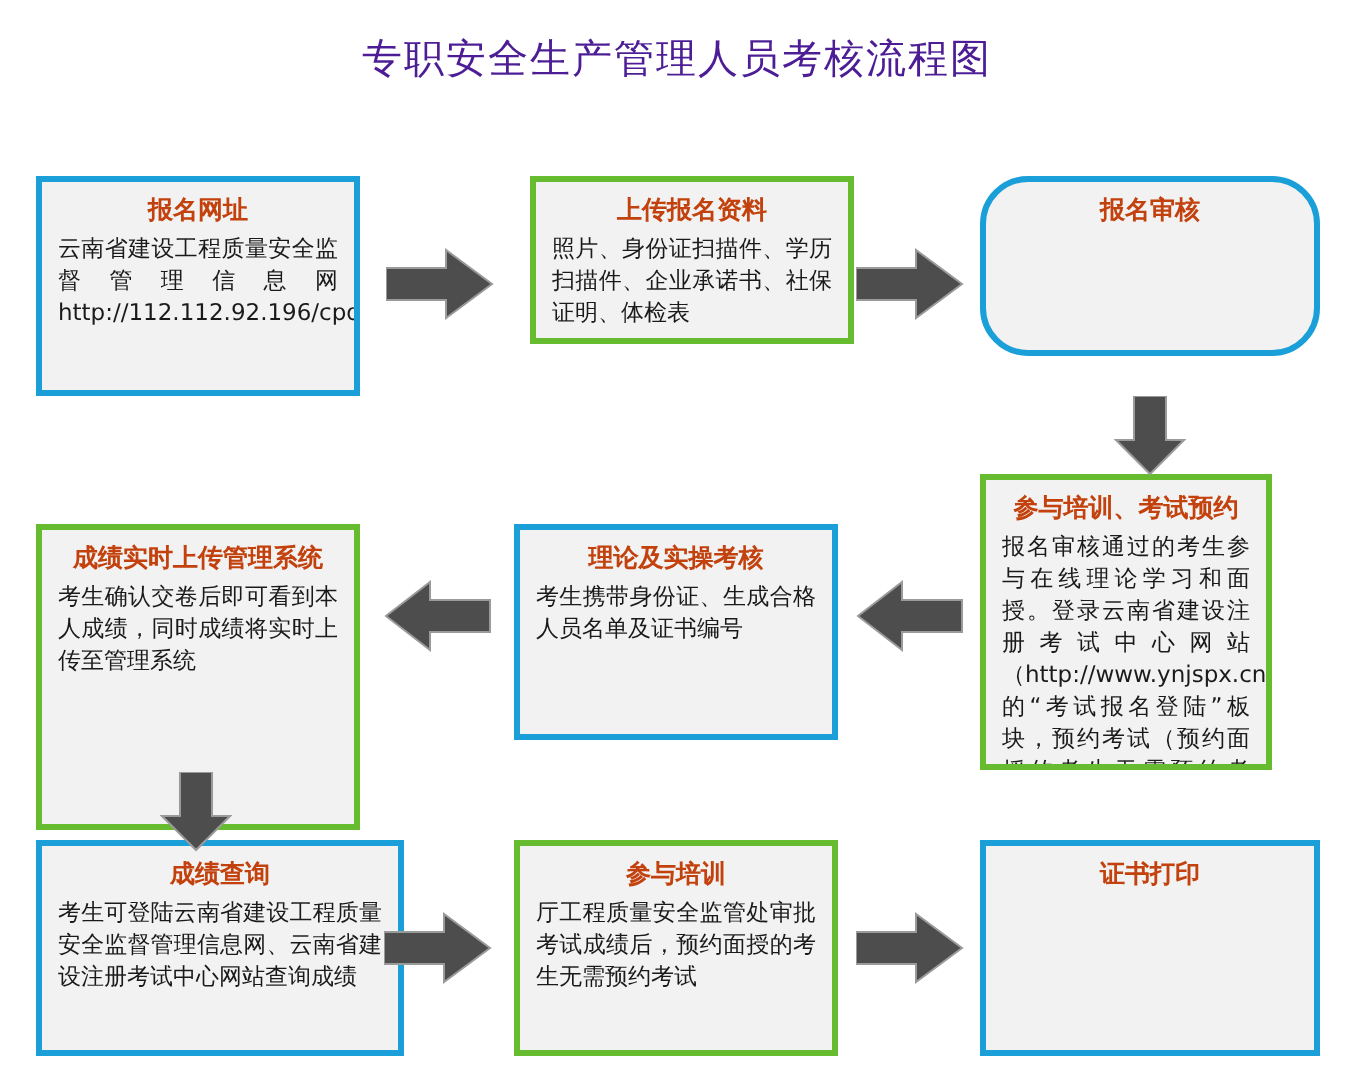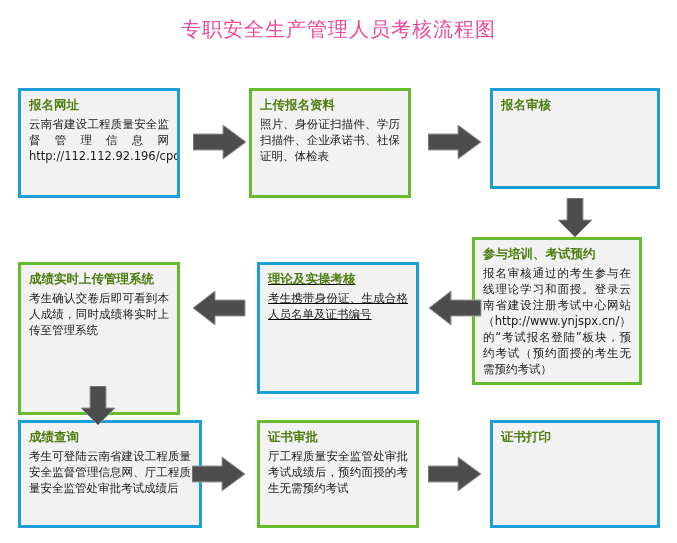--- a/index.html
+++ b/index.html
@@ -14,37 +14,38 @@
     position: relative;
     overflow: hidden;
   }
   #title {
     position: absolute;
     top: 16px;
     left: 0;
     width: 677px;
     text-align: center;
     font-size: 20px;
-    color: #ec4899;
+    color: #4c1d95;
     letter-spacing: 1px;
     font-family: "DejaVu Serif", "Liberation Serif", serif;
   }
   .box {
     position: absolute;
     box-sizing: border-box;
     border-width: 3px;
     border-style: solid;
     background: #f2f2f2;
     padding: 6px 8px 4px 8px;
     overflow: hidden;
   }
   .box .bt {
+    text-align: center;
     font-weight: bold;
     font-size: 12.5px;
-    color: #4d7c0f;
+    color: #c2410c;
     line-height: 16px;
     margin-bottom: 3px;
   }
   .box .bb {
     font-size: 11.5px;
     color: #1a1a1a;
     line-height: 16px;
     text-align: justify;
   }
   
@@ -55,47 +56,47 @@
 </style>
 </head>
 <body>
 
 <div id="title">专职安全生产管理人员考核流程图</div>
 
 <div class="box" id="b0" style="left: 18px; top: 88px; width: 162px; height: 110px; border-color: rgb(26, 159, 217);">
   <div class="bt">报名网址</div>
   <div class="bb">云南省建设工程质量安全监督管理信息网 http://112.112.92.196/cpqsms/newsModule/html/</div>
 </div>
-<div class="box" id="b1" style="left: 249px; top: 88px; width: 162px; height: 110px; border-color: rgb(102, 187, 46);">
+<div class="box" id="b1" style="left: 265px; top: 88px; width: 162px; height: 84px; border-color: rgb(102, 187, 46);">
   <div class="bt">上传报名资料</div>
   <div class="bb">照片、身份证扫描件、学历扫描件、企业承诺书、社保证明、体检表</div>
 </div>
-<div class="box" id="b2" style="left: 490px; top: 88px; width: 170px; height: 101px; border-color: rgb(26, 159, 217);">
+<div class="box" id="b2" style="left: 490px; top: 88px; width: 170px; height: 90px; border-color: rgb(26, 159, 217); border-radius: 24px;">
   <div class="bt">报名审核</div>
 </div>
 
 <div class="box" id="b5" style="left: 18px; top: 262px; width: 162px; height: 153px; border-color: rgb(102, 187, 46);">
   <div class="bt">成绩实时上传管理系统</div>
   <div class="bb">考生确认交卷后即可看到本人成绩，同时成绩将实时上传至管理系统</div>
 </div>
-<div class="box" id="b4" style="left: 257px; top: 262px; width: 162px; height: 132px; border-color: rgb(26, 159, 217); text-decoration: underline;">
+<div class="box" id="b4" style="left: 257px; top: 262px; width: 162px; height: 108px; border-color: rgb(26, 159, 217);">
   <div class="bt">理论及实操考核</div>
   <div class="bb">考生携带身份证、生成合格人员名单及证书编号</div>
 </div>
-<div class="box" id="b3" style="left: 472px; top: 237px; width: 170px; height: 148px; border-color: rgb(102, 187, 46);">
+<div class="box" id="b3" style="left: 490px; top: 237px; width: 146px; height: 148px; border-color: rgb(102, 187, 46);">
   <div class="bt">参与培训、考试预约</div>
   <div class="bb">报名审核通过的考生参与在线理论学习和面授。登录云南省建设注册考试中心网站（http://www.ynjspx.cn/）的“考试报名登陆”板块，预约考试（预约面授的考生无需预约考试）</div>
 </div>
 
 <div class="box" id="b6" style="left: 18px; top: 420px; width: 184px; height: 108px; border-color: rgb(26, 159, 217);">
   <div class="bt">成绩查询</div>
-  <div class="bb">考生可登陆云南省建设工程质量安全监督管理信息网、厅工程质量安全监管处审批考试成绩后</div>
+  <div class="bb">考生可登陆云南省建设工程质量安全监督管理信息网、云南省建设注册考试中心网站查询成绩</div>
 </div>
 <div class="box" id="b7" style="left: 257px; top: 420px; width: 162px; height: 108px; border-color: rgb(102, 187, 46);">
-  <div class="bt">证书审批</div>
+  <div class="bt">参与培训</div>
   <div class="bb">厅工程质量安全监管处审批考试成绩后，预约面授的考生无需预约考试</div>
 </div>
 <div class="box" id="b8" style="left: 490px; top: 420px; width: 170px; height: 108px; border-color: rgb(26, 159, 217);">
   <div class="bt">证书打印</div>
 </div>
 
 <div class="arrow" id="a0" style="left: 193px; top: 124px;">
   <svg width="54" height="36" viewBox="0 0 54 36">
     <path d="M0 10 L30 10 L30 1 L53 18 L30 35 L30 26 L0 26 Z" fill="#4d4d4d" stroke="#9a9a9a" stroke-width="1"></path>
   </svg>

